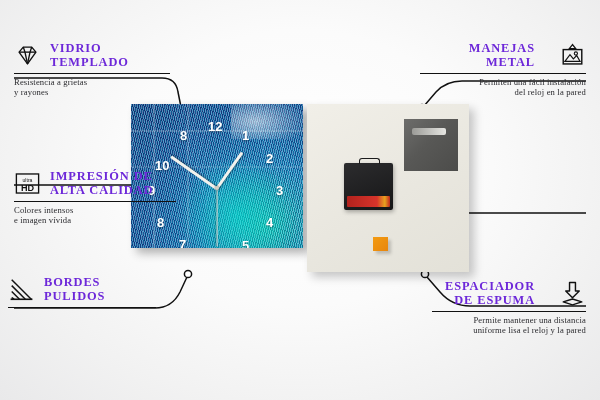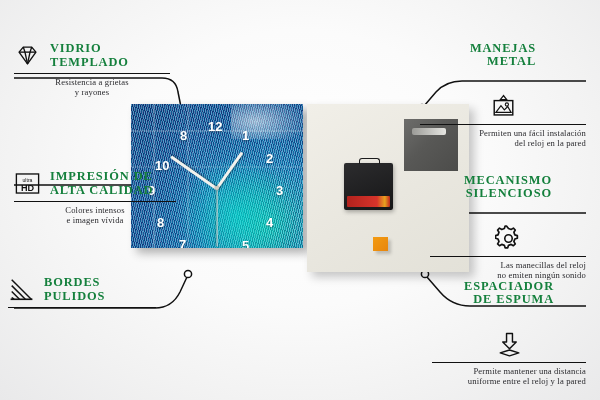--- a/index.html
+++ b/index.html
@@ -11,33 +11,33 @@
     position:relative;
   }
   .stage{position:absolute;inset:0;}
 
   
   .wires{position:absolute;inset:0;width:600px;height:400px;}
 
   
   .feat{position:absolute;}
   .feat .head{display:flex;align-items:center;gap:9px;}
-  .feat.right .head{flex-direction:column;justify-content:flex-end;gap:24px;}
+  .feat.right .head{flex-direction:row;justify-content:flex-end;gap:24px;}
   .ttl{
     font-family:"Liberation Serif",serif;
-    font-weight:bold;color:#15803d;
+    font-weight:bold;color:#6d28d9;
     font-size:12.4px;line-height:13.4px;letter-spacing:.9px;
     text-transform:uppercase;white-space:pre-line;
   }
   .feat.right .ttl{text-align:right;}
   .rule{height:0;border-top:1.35px solid #111;margin-top:4px;}
   .sub{
     font-family:"Liberation Serif",serif;
     color:#2a2a2e;font-size:8.6px;line-height:10.4px;
-    margin-top:3px;white-space:pre-line;letter-spacing:.15px;text-align:center;
+    margin-top:3px;white-space:pre-line;letter-spacing:.15px;
   }
   .feat.right .sub{text-align:right;}
   .ico{width:27px;height:27px;flex:0 0 27px;display:block;}
 
   
   .product{position:absolute;left:131px;top:104px;width:338px;height:168px;}
   .face{
     position:absolute;left:0;top:0;width:172px;height:144px;
     background:
       radial-gradient(circle at 62% 78%, rgba(0,220,210,.55) 0 2%, rgba(0,0,0,0) 38%),
@@ -220,45 +220,30 @@
         <rect x="5" y="9" width="22" height="17" fill="none" stroke="#111" stroke-width="1.7"></rect>
         <path d="M7 23 L13 15 L17 20 L21 16 L25 23 Z" fill="none" stroke="#111" stroke-width="1.4"></path>
         <circle cx="20" cy="13.6" r="1.9" fill="none" stroke="#111" stroke-width="1.3"></circle>
       </svg>
     </div>
     <div class="rule"></div>
     <div class="sub">Permiten una fácil instalación
 del reloj en la pared</div>
   </div>
 
-  <div class="feat right" style="left:430px;top:174px;width:156px;">
-    <div class="head">
-      <div class="ttl">MECANISMO
-SILENCIOSO</div>
-      <svg class="ico" viewBox="0 0 32 32">
-        <g fill="none" stroke="#111" stroke-width="2" stroke-linejoin="round">
-          <path d="M16 4.2 l3.1 1.1 2.7-1.6 2.2 2.2 -1.6 2.7 1.1 3.1 3 .9v3.1l-3 .9-1.1 3.1 1.6 2.7-2.2 2.2-2.7-1.6-3.1 1.1-.9 3h-3.1l-.9-3-3.1-1.1-2.7 1.6-2.2-2.2 1.6-2.7-1.1-3.1-3-.9v-3.1l3-.9 1.1-3.1-1.6-2.7 2.2-2.2 2.7 1.6 3.1-1.1.9-3h1.6z"></path>
-          <circle cx="16" cy="16" r="4.4" stroke-width="1.9"></circle>
-        </g>
-      </svg>
-    </div>
-    <div class="rule"></div>
-    <div class="sub">Las manecillas del reloj
-no emiten ningún sonido</div>
-  </div>
 
   <div class="feat right" style="left:432px;top:280px;width:154px;">
     <div class="head">
       <div class="ttl">ESPACIADOR
 DE ESPUMA</div>
       <svg class="ico" viewBox="0 0 32 32">
         <g fill="none" stroke="#111" stroke-width="1.7" stroke-linejoin="round">
           <path d="M12.5 3 H19.5 V13 H24 L16 21 L8 13 H12.5 Z"></path>
           <path d="M16 22.5 L27 26 L16 29.5 L5 26 Z"></path>
         </g>
       </svg>
     </div>
     <div class="rule"></div>
     <div class="sub">Permite mantener una distancia
-uniforme entre el reloj y la pared</div>
+uniforme lisa el reloj y la pared</div>
   </div>
 
 </div>
 
 </body></html>

